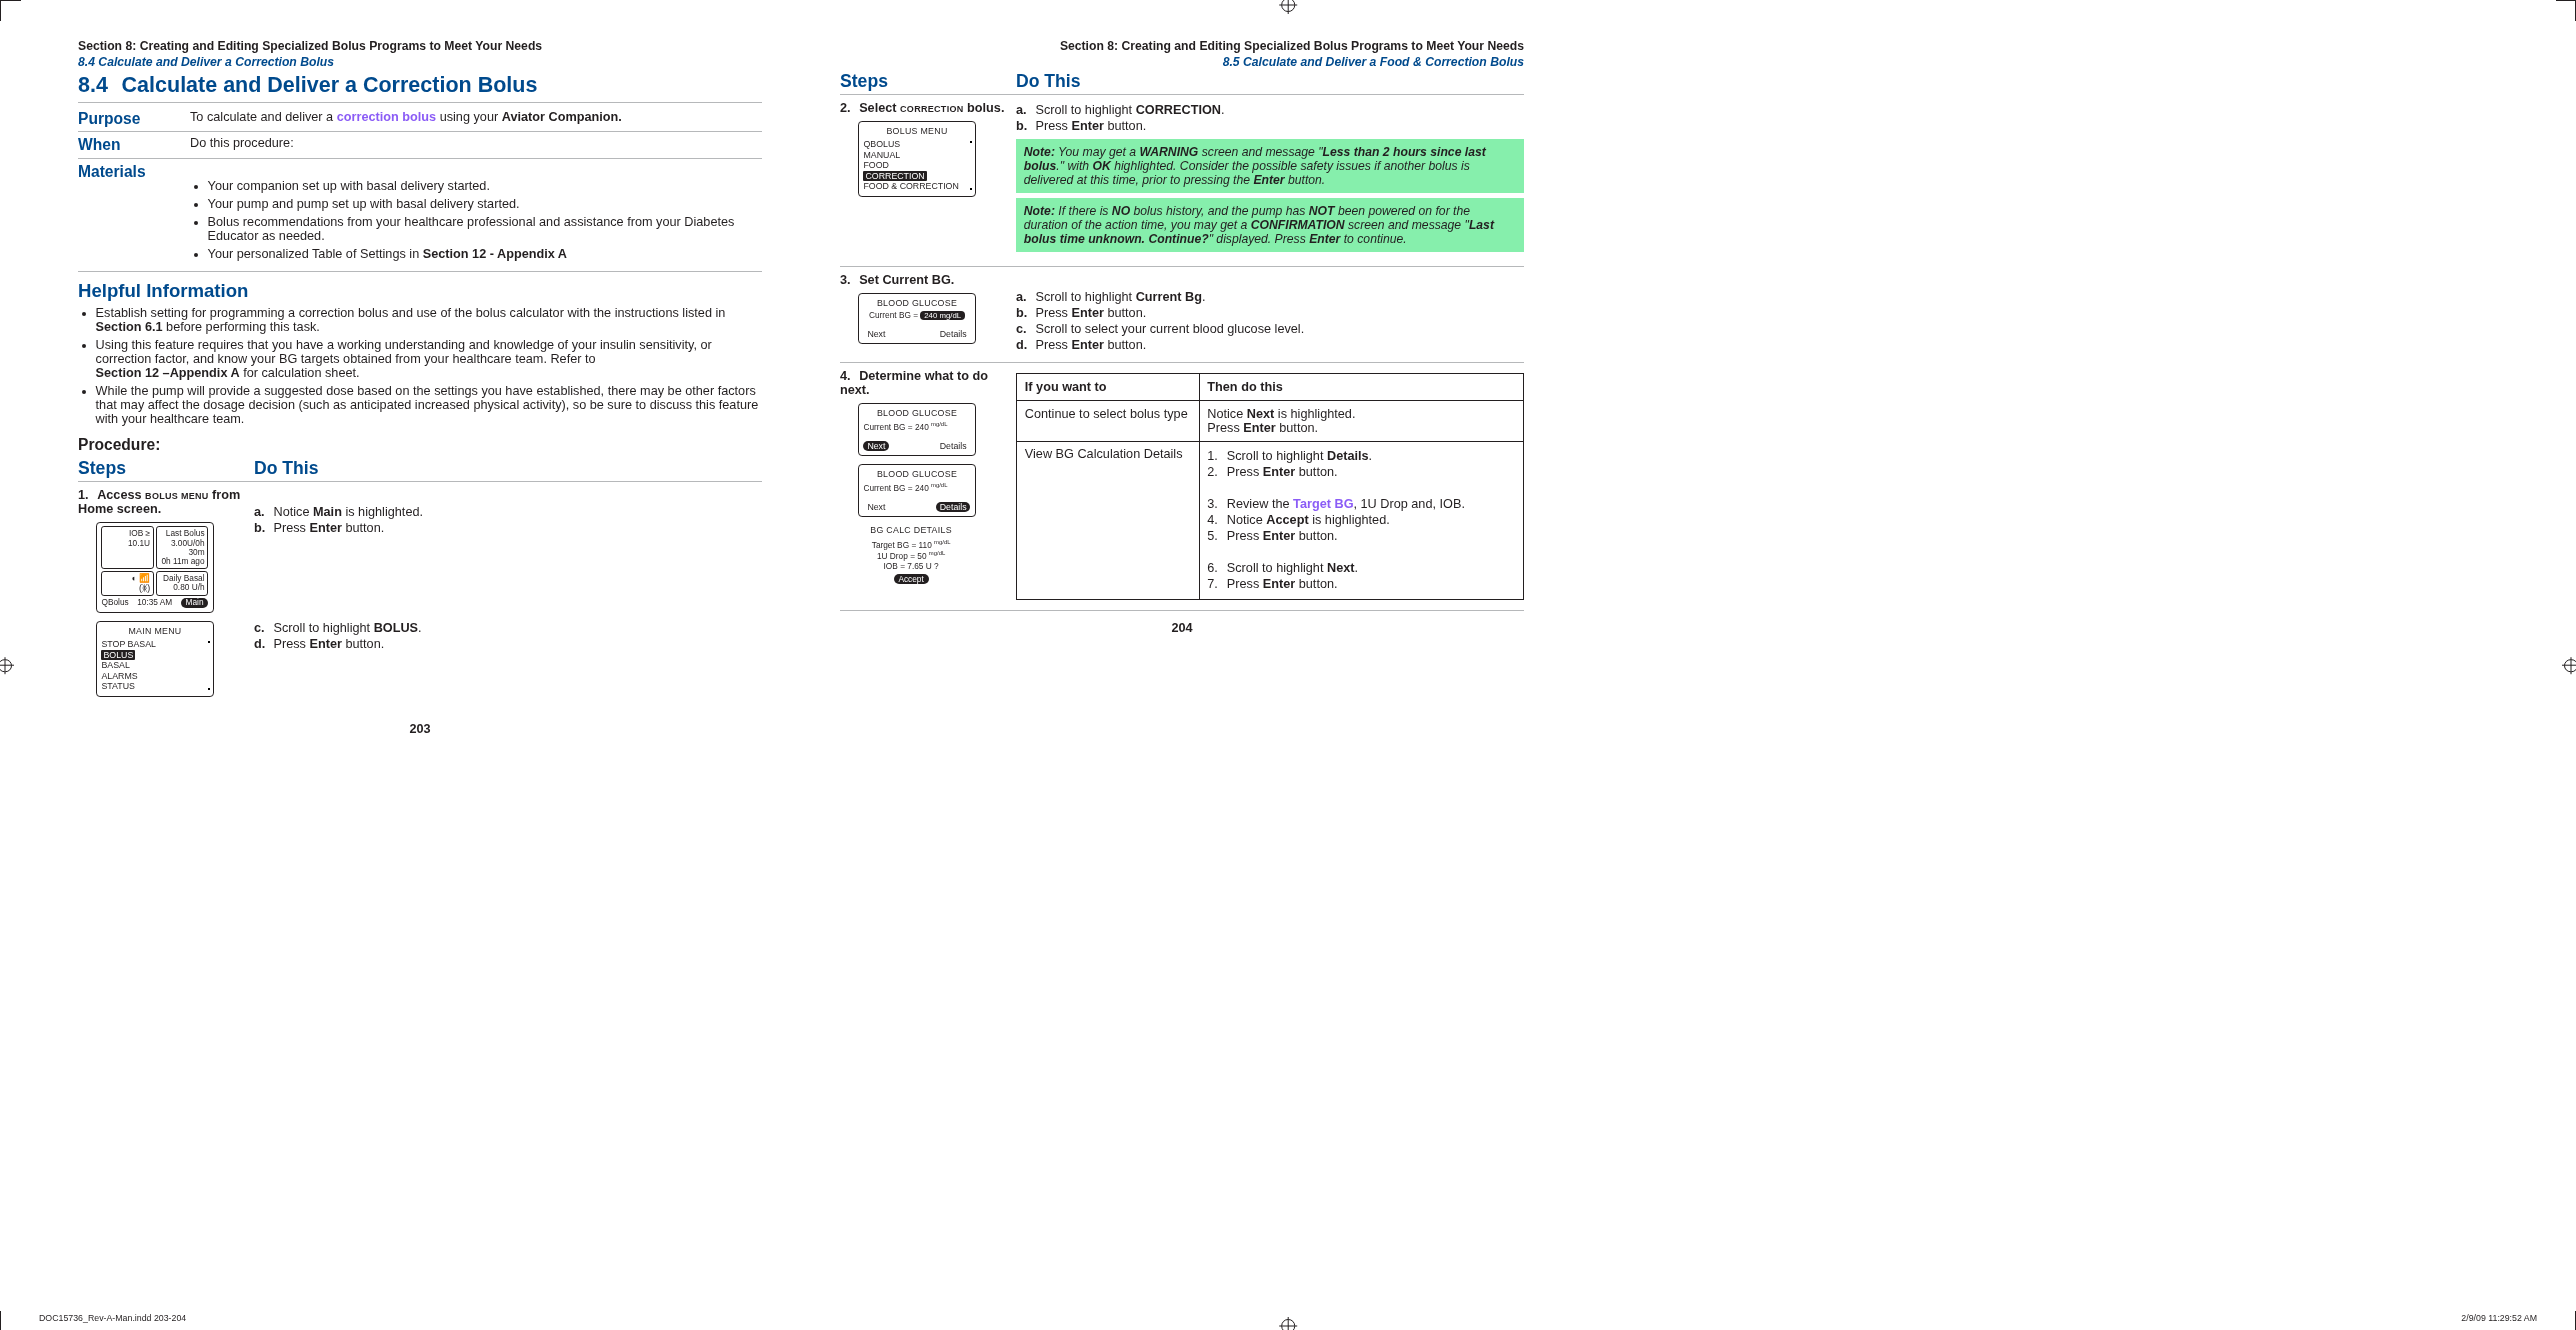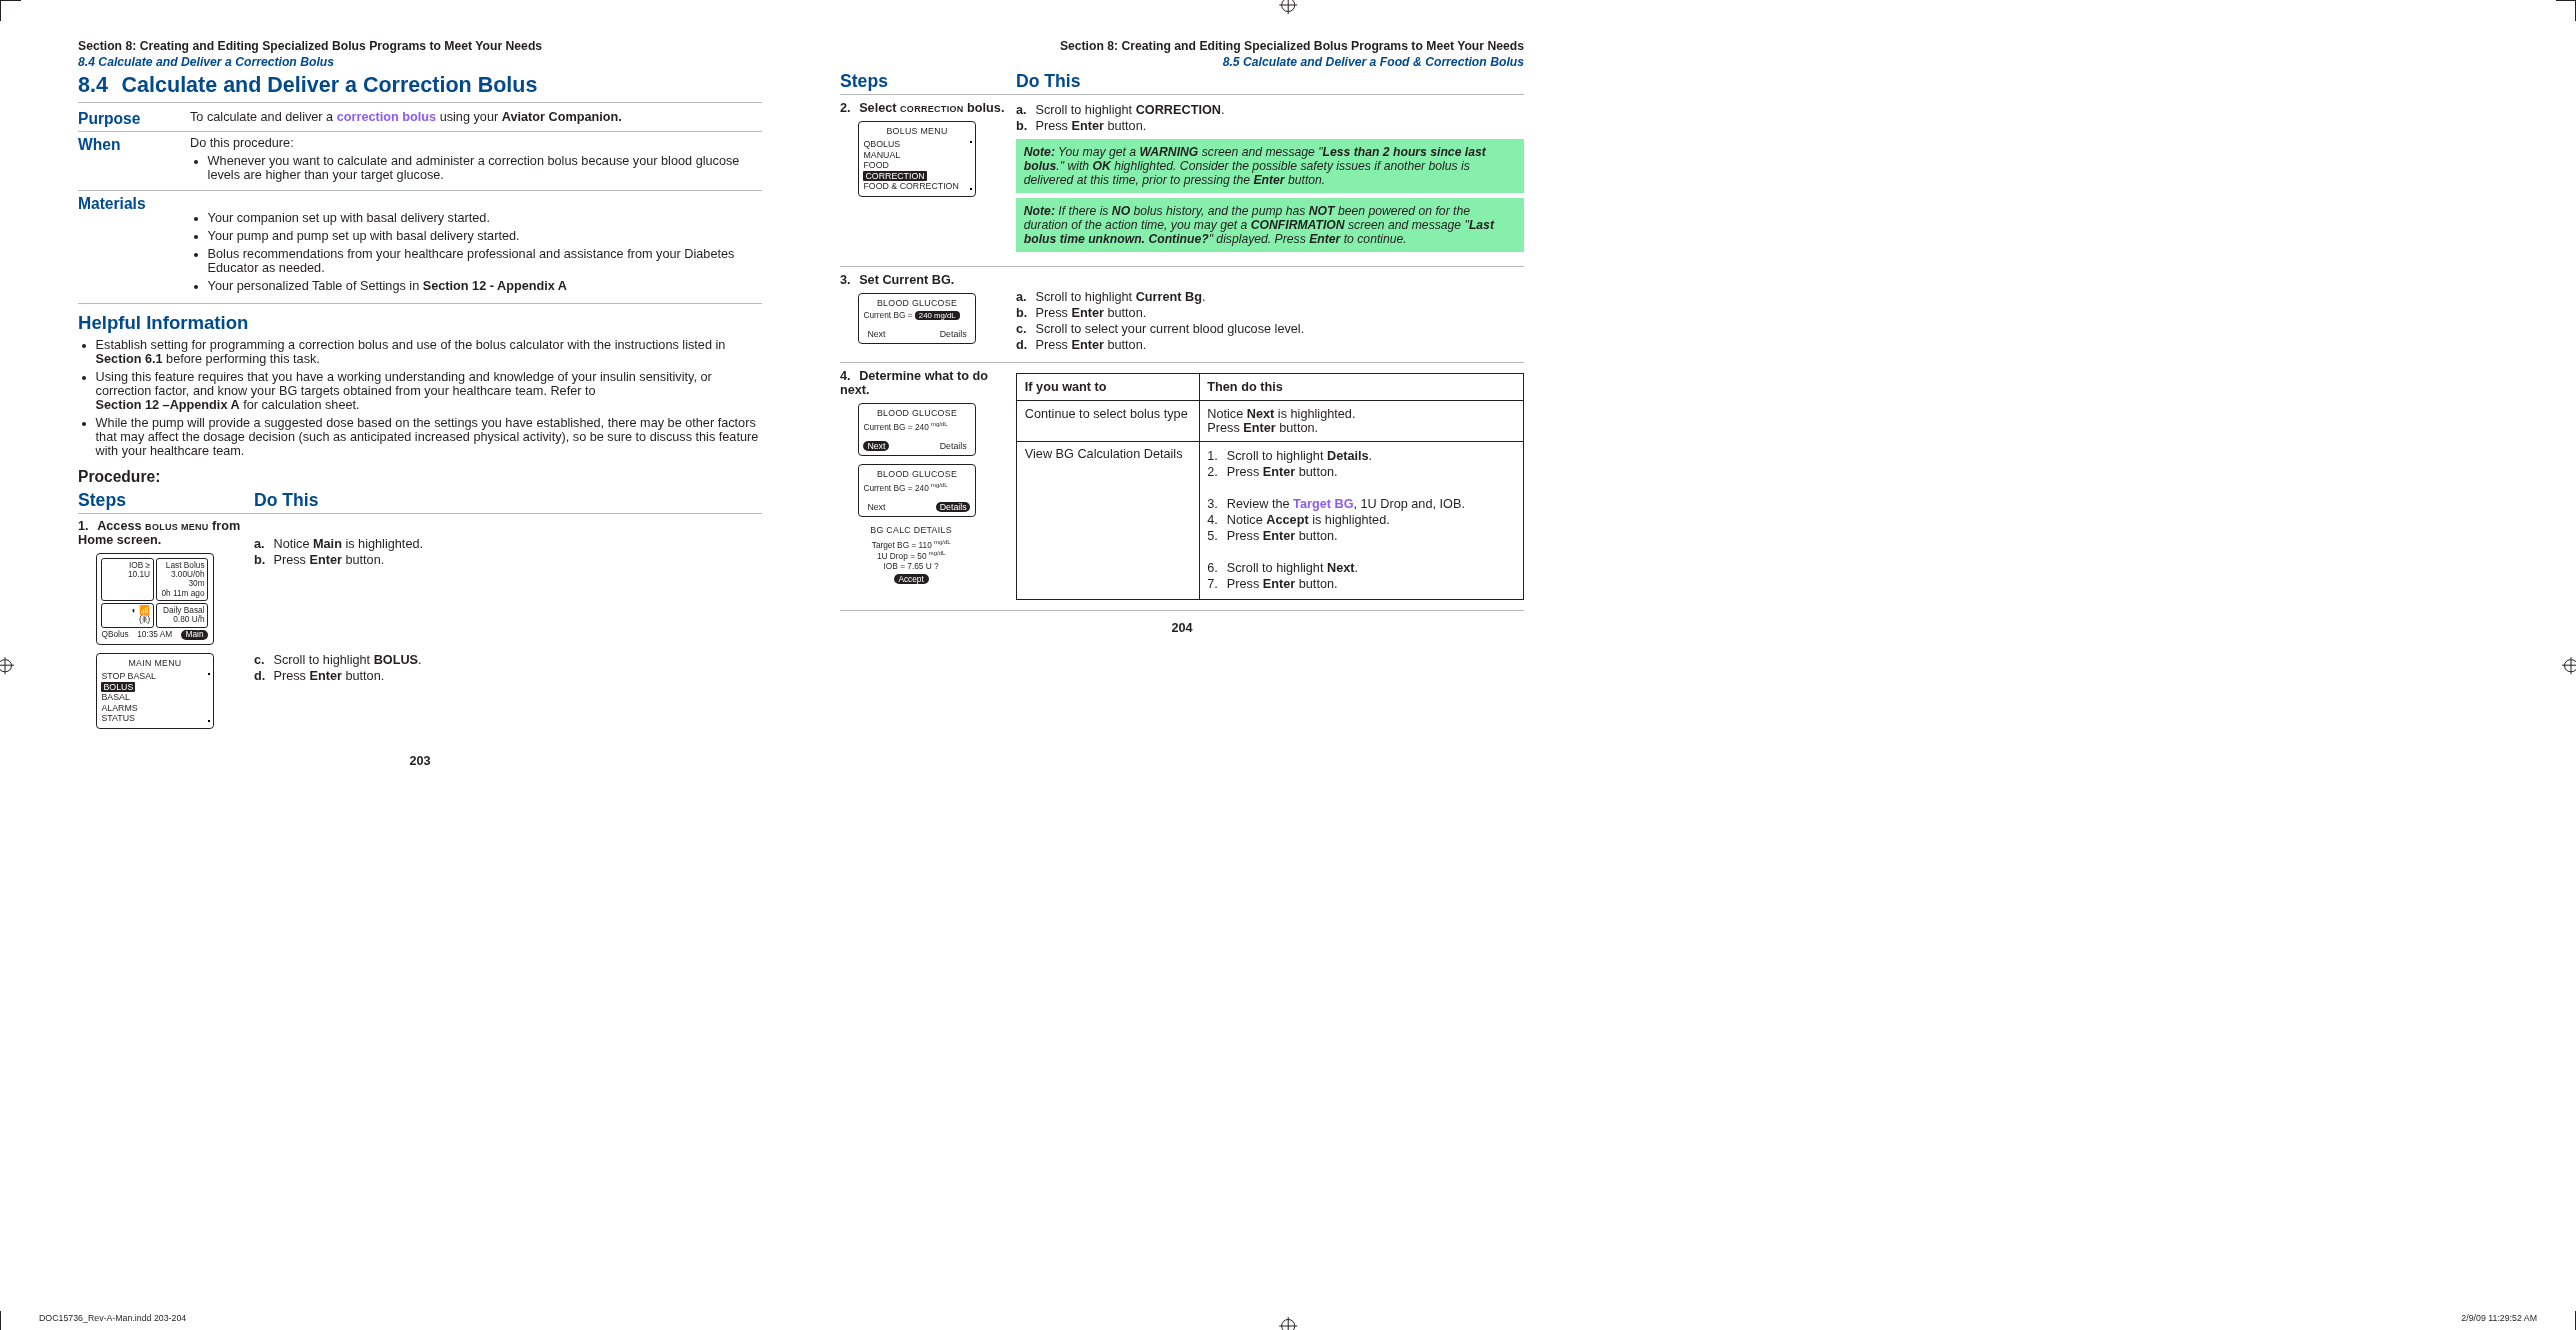--- a/index.html
+++ b/index.html
@@ -124,23 +124,20 @@
         <div class="meta-label">Purpose</div>
         <div class="meta-body">
           <span>To calculate and deliver a </span><span class="blue-term">correction bolus</span><span> using your </span><span class="bold">Aviator Companion.</span>
         </div>
       </div>
 
       <div class="meta-row">
         <div class="meta-label">When</div>
         <div class="meta-body">
           <span>Do this procedure:</span>
-          <ul class="bullets">
-              <li>Whenever you want to calculate and administer a correction bolus because your blood glucose levels are higher than your target glucose.</li>
-            </ul>
         </div>
       </div>
 
       <div class="meta-row" style="border-bottom:none;">
         <div class="meta-label">Materials</div>
         <div class="meta-body">
           <ul class="bullets" style="margin-top:16px;">
             <li>Your companion set up with basal delivery started.</li>
             <li>Your pump and pump set up with basal delivery started.</li>
             <li>Bolus recommendations from your healthcare professional and assistance from your Diabetes Educator as needed.</li>
@@ -265,21 +262,21 @@
           </div>
         </div>
       </div>
 
       <div class="step-row">
         <div class="step-left">
           <span class="step-num">3.</span>
           <span class="step-title">Set Current BG.</span>
           <div class="device-img">
             <div class="device-title">BLOOD GLUCOSE</div>
-            <div style="font-size:8.3px;"><span>Current BG =</span> <span class="bg-pill">240  mg/dL</span></div>
+            <div style="font-size:8.3px;text-align:center;"><span>Current BG =</span> <span class="bg-pill">240  mg/dL</span></div>
             <div class="soft">
                 <span class="btn">Next</span>
                 <span class="btn">Details</span>
               </div>
           </div>
         </div>
         <div class="step-right">
           <div style="height:15.6px;"></div>
           <ul class="sub-steps">
             <li>

